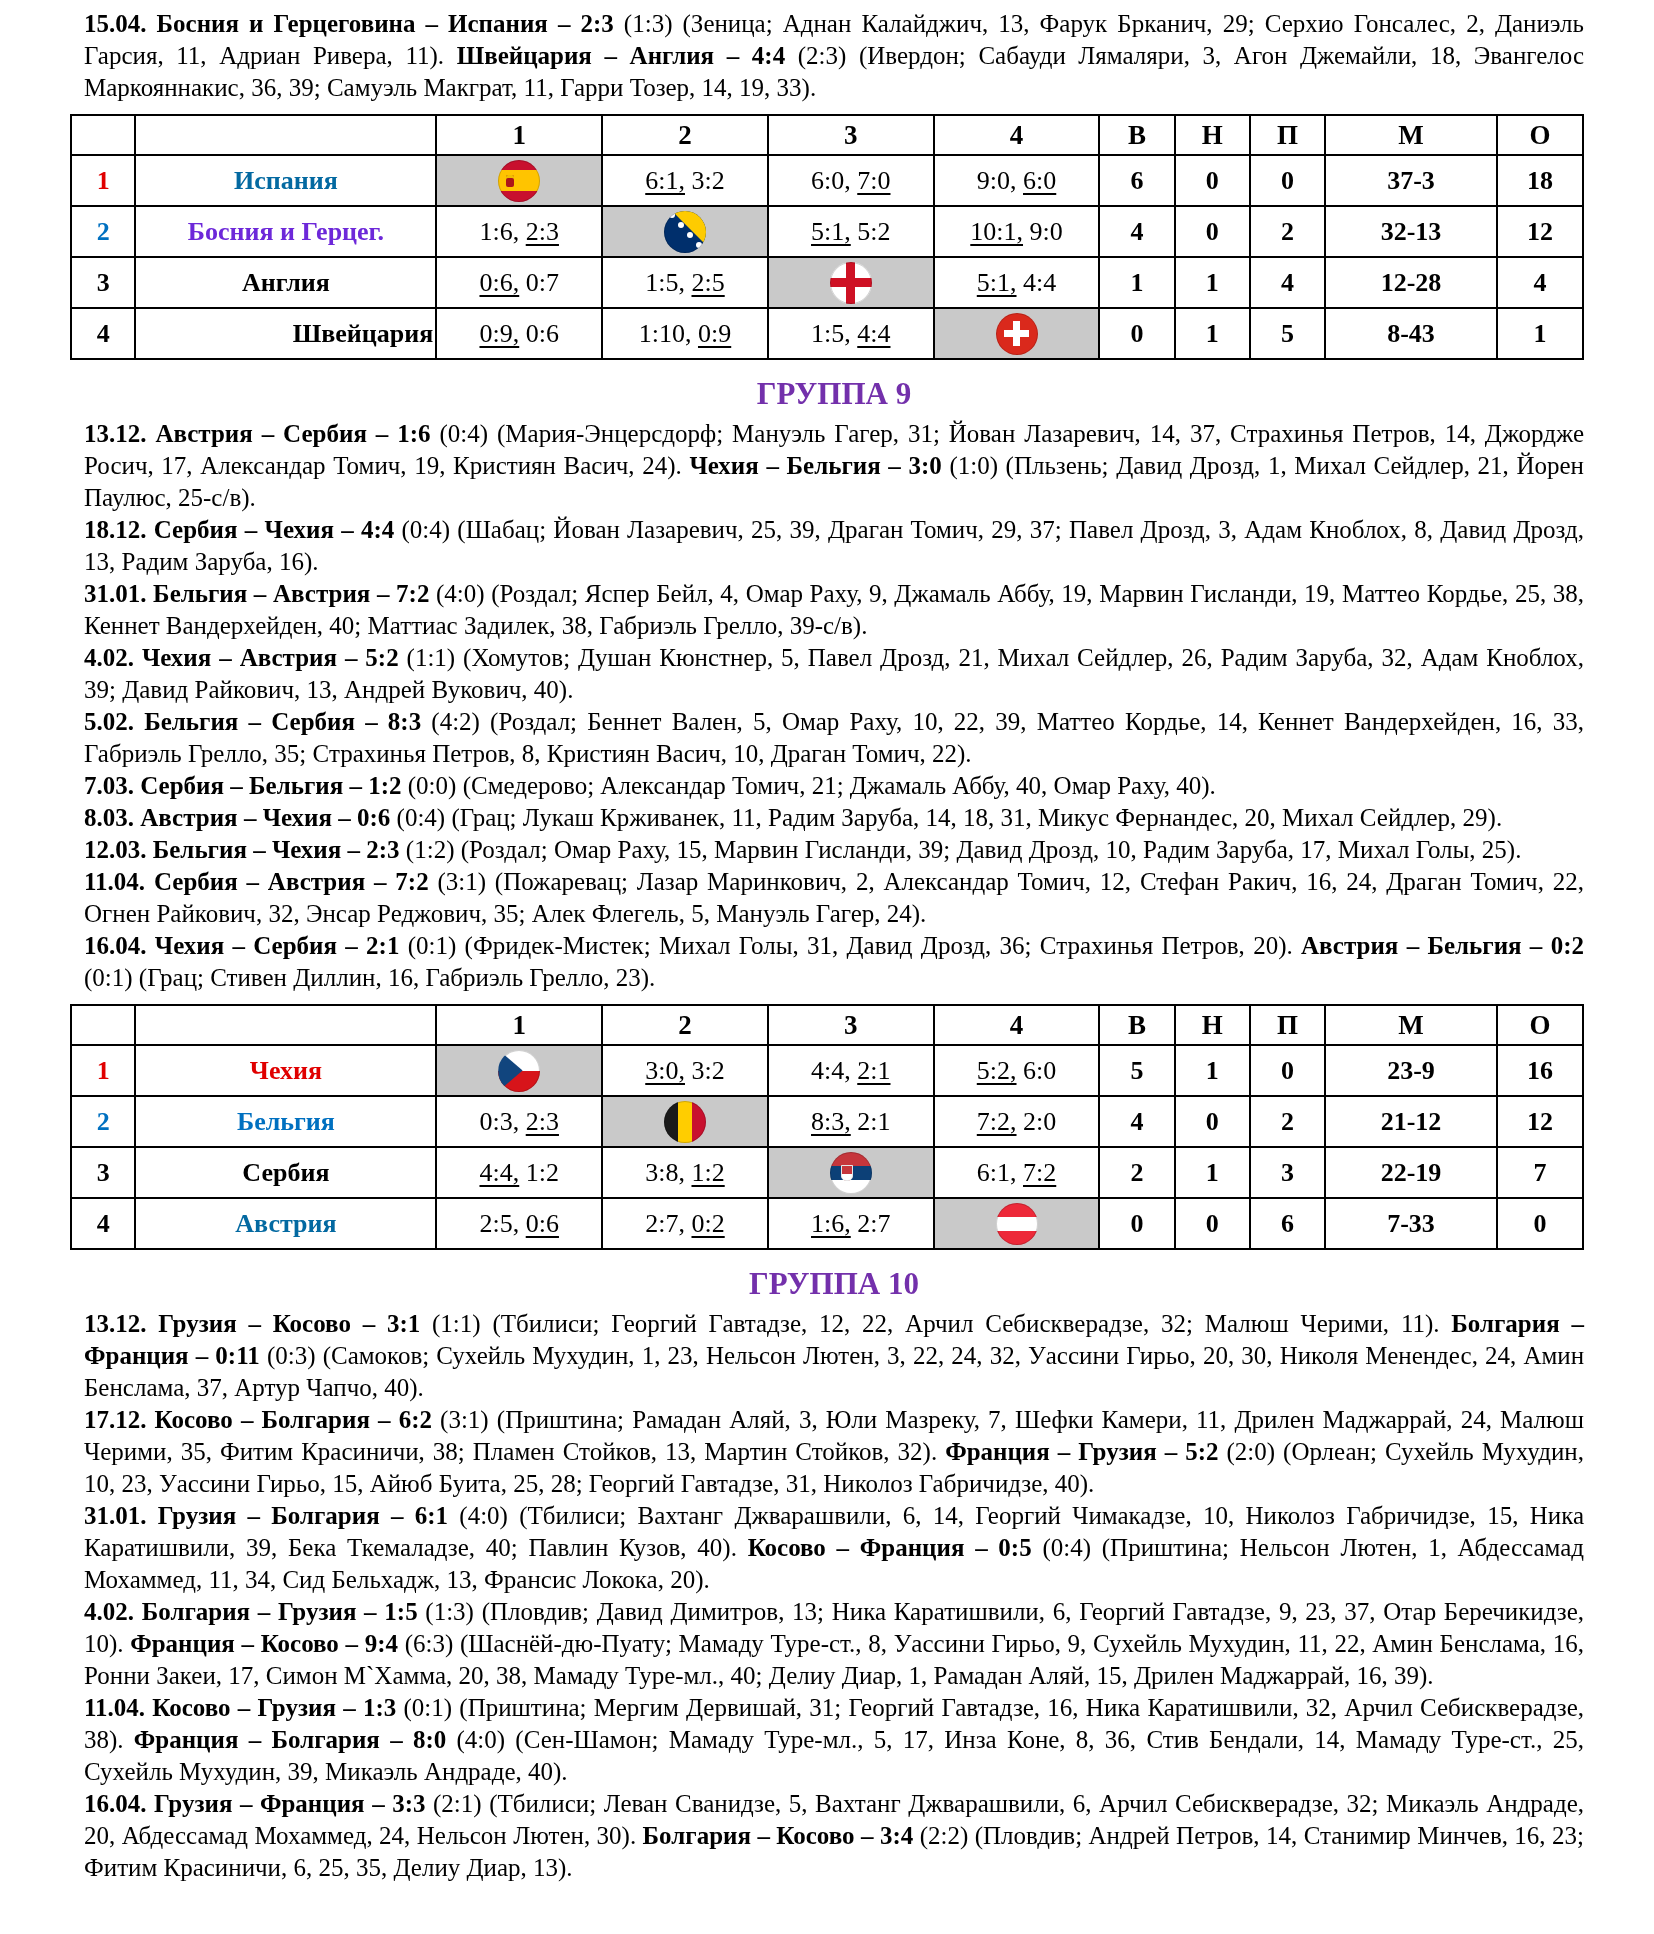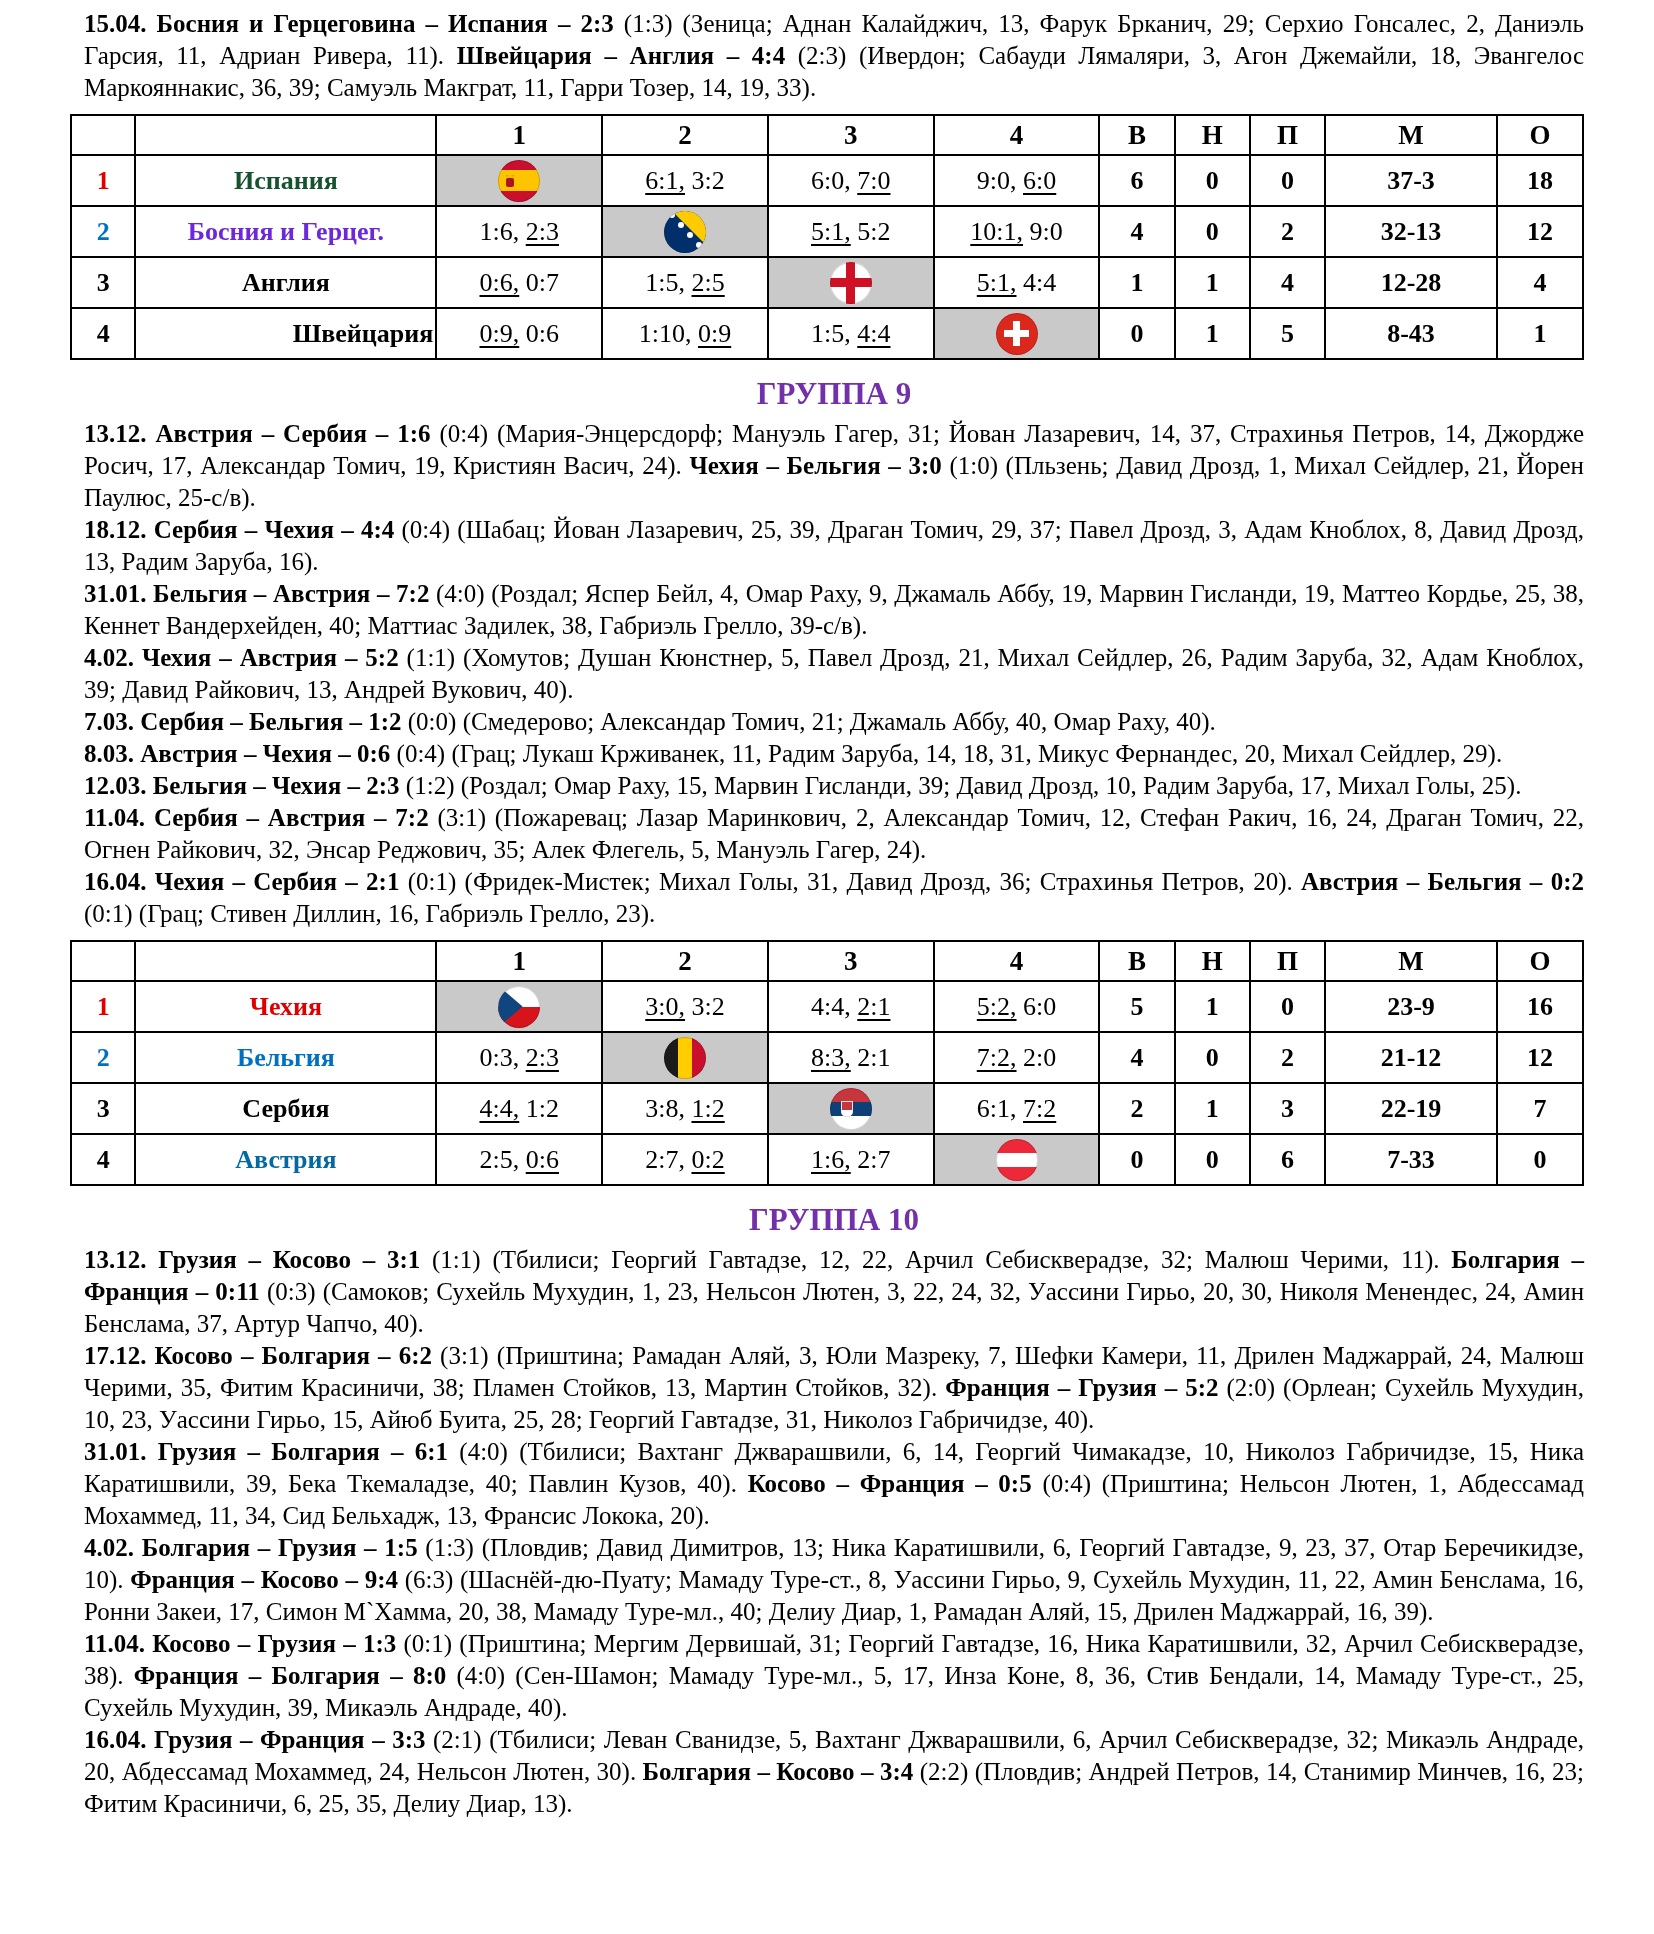--- a/index.html
+++ b/index.html
@@ -90,21 +90,21 @@
           <th>В</th>
           <th>Н</th>
           <th>П</th>
           <th>М</th>
           <th>О</th>
         </tr>
       </thead>
       <tbody>
         <tr>
           <td class="rank" style="color: rgb(224, 0, 0);">1</td>
-          <td class="team" style="color: #14532d;">Испания</td>
+          <td class="team" style="color: #0369a1;">Испания</td>
           <td class="diag"><span class="flag flag-spain"></span></td>
           <td class="scores"><span class="u">6:1,</span> <span>3:2</span></td>
           <td class="scores"><span>6:0,</span> <span class="u">7:0</span></td>
           <td class="scores"><span>9:0,</span> <span class="u">6:0</span></td>
           <td class="stat">6</td>
           <td class="stat">0</td>
           <td class="stat">0</td>
           <td class="stat">37-3</td>
           <td class="stat">18</td>
         </tr>
@@ -149,20 +149,21 @@
         </tr>
       </tbody>
     </table>
 
   <div class="group-title">ГРУППА 9</div>
   <div>
       <p class="para"><b>13.12. Австрия – Сербия – 1:6</b><span> (0:4) (Мария-Энцерсдорф; Мануэль Гагер, 31; Йован Лазаревич, 14, 37, Страхинья Петров, 14, Джордже Росич, 17, Александар Томич, 19, Кристиян Васич, 24). </span><b>Чехия – Бельгия – 3:0</b><span> (1:0) (Пльзень; Давид Дрозд, 1, Михал Сейдлер, 21, Йорен Паулюс, 25-с/в).</span></p>
       <p class="para"><b>18.12. Сербия – Чехия – 4:4</b><span> (0:4) (Шабац; Йован Лазаревич, 25, 39, Драган Томич, 29, 37; Павел Дрозд, 3, Адам Кноблох, 8, Давид Дрозд, 13, Радим Заруба, 16).</span></p>
       <p class="para"><b>31.01. Бельгия – Австрия – 7:2</b><span> (4:0) (Роздал; Яспер Бейл, 4, Омар Раху, 9, Джамаль Аббу, 19, Марвин Гисланди, 19, Маттео Кордье, 25, 38, Кеннет Вандерхейден, 40; Маттиас Задилек, 38, Габриэль Грелло, 39-с/в).</span></p>
       <p class="para"><b>4.02. Чехия – Австрия – 5:2</b><span> (1:1) (Хомутов; Душан Кюнстнер, 5, Павел Дрозд, 21, Михал Сейдлер, 26, Радим Заруба, 32, Адам Кноблох, 39; Давид Райкович, 13, Андрей Вукович, 40).</span></p>
+      <p class="para"><b>5.02. Бельгия – Сербия – 8:3</b><span> (4:2) (Роздал; Беннет Вален, 5, Омар Раху, 10, 22, 39, Маттео Кордье, 14, Кеннет Вандерхейден, 16, 33, Габриэль Грелло, 35; Страхинья Петров, 8, Кристиян Васич, 10, Драган Томич, 22).</span></p>
       <p class="para"><b>7.03. Сербия – Бельгия – 1:2</b><span> (0:0) (Смедерово; Александар Томич, 21; Джамаль Аббу, 40, Омар Раху, 40).</span></p>
       <p class="para"><b>8.03. Австрия – Чехия – 0:6</b><span> (0:4) (Грац; Лукаш Крживанек, 11, Радим Заруба, 14, 18, 31, Микус Фернандес, 20, Михал Сейдлер, 29).</span></p>
       <p class="para"><b>12.03. Бельгия – Чехия – 2:3</b><span> (1:2) (Роздал; Омар Раху, 15, Марвин Гисланди, 39; Давид Дрозд, 10, Радим Заруба, 17, Михал Голы, 25).</span></p>
       <p class="para"><b>11.04. Сербия – Австрия – 7:2</b><span> (3:1) (Пожаревац; Лазар Маринкович, 2, Александар Томич, 12, Стефан Ракич, 16, 24, Драган Томич, 22, Огнен Райкович, 32, Энсар Реджович, 35; Алек Флегель, 5, Мануэль Гагер, 24).</span></p>
       <p class="para"><b>16.04. Чехия – Сербия – 2:1</b><span> (0:1) (Фридек-Мистек; Михал Голы, 31, Давид Дрозд, 36; Страхинья Петров, 20). </span><b>Австрия – Бельгия – 0:2</b><span> (0:1) (Грац; Стивен Диллин, 16, Габриэль Грелло, 23).</span></p>
     </div>
 
   <table class="standings">
       <colgroup>
         <col style="width: 4.2%;">

